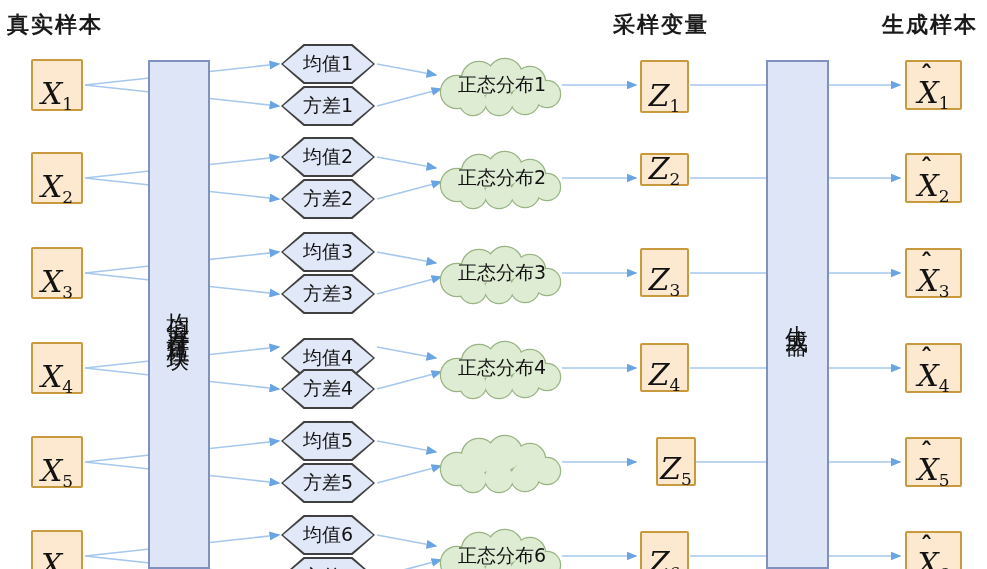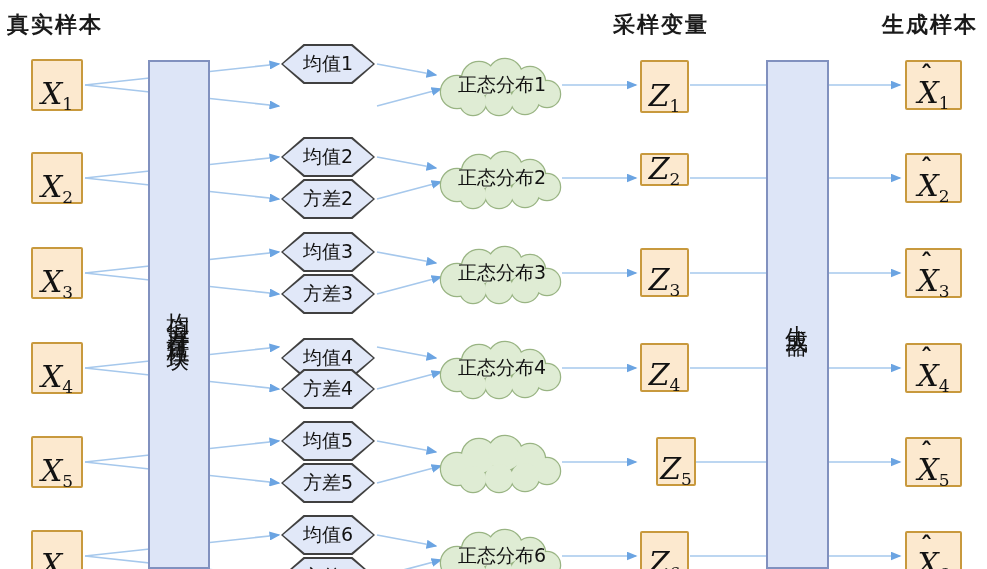--- a/index.html
+++ b/index.html
@@ -141,20 +141,23 @@
   <div class="tallmod" style="left:766px;width:63px;">
     <div class="vtext">生成器</div>
   </div>
 
   <div class="obox" style="left:31px;top:59px;width:52px;height:52px;">
     <span class="mvar"><span>X</span><sub>1</sub></span>
     </div>
   <div class="hex" style="left:281px;top:44px;">
       <div class="hex-in">均值1</div>
     </div>
+  <div class="hex" style="left:281px;top:86px;">
+      <div class="hex-in">方差1</div>
+    </div>
   <div class="cloudlbl" style="left:437px;top:54px;">正态分布1</div>
   <div class="obox" style="left:640px;top:60px;width:49px;height:53px;">
     <span class="mvar"><span>Z</span><sub>1</sub></span>
     </div>
   <div class="obox xhatbox" style="left:905px;top:60px;width:57px;height:50px;">
     <span class="mvar lblwrap"><span class="hat">ˆ</span><span>X</span><sub>1</sub></span>
     </div>
 
   <div class="obox" style="left:31px;top:152px;width:52px;height:52px;">
     <span class="mvar"><span>X</span><sub>2</sub></span>

